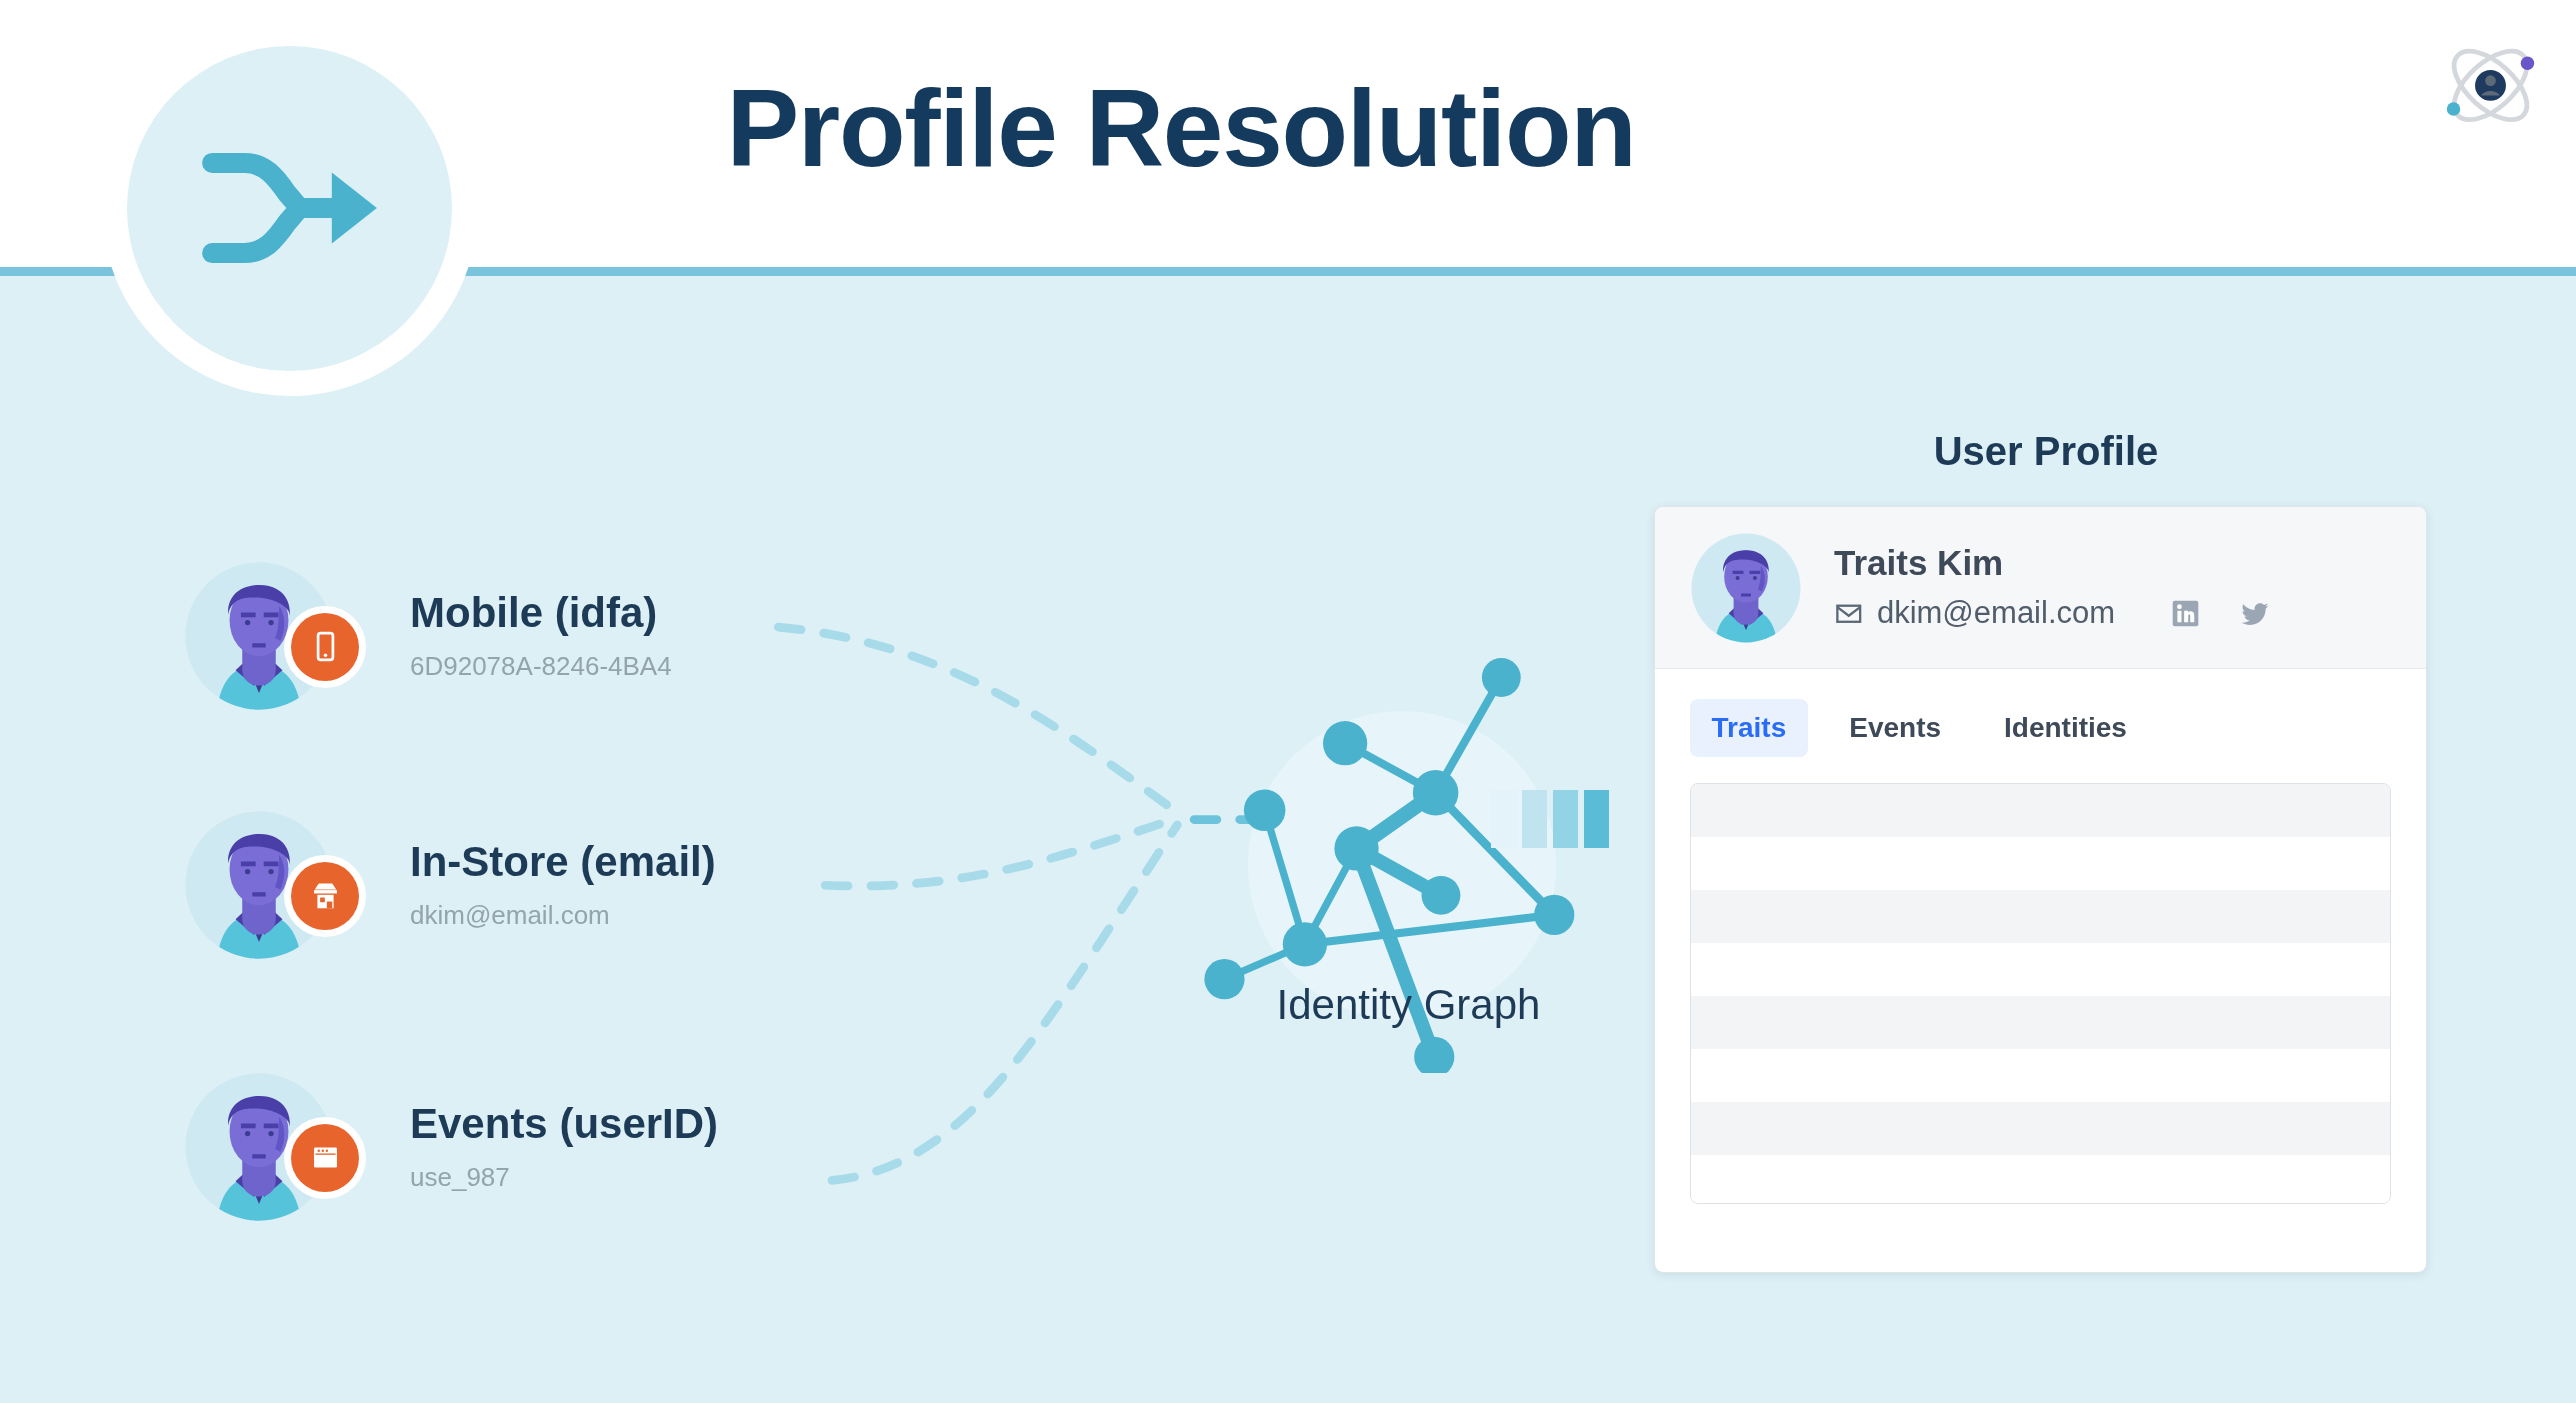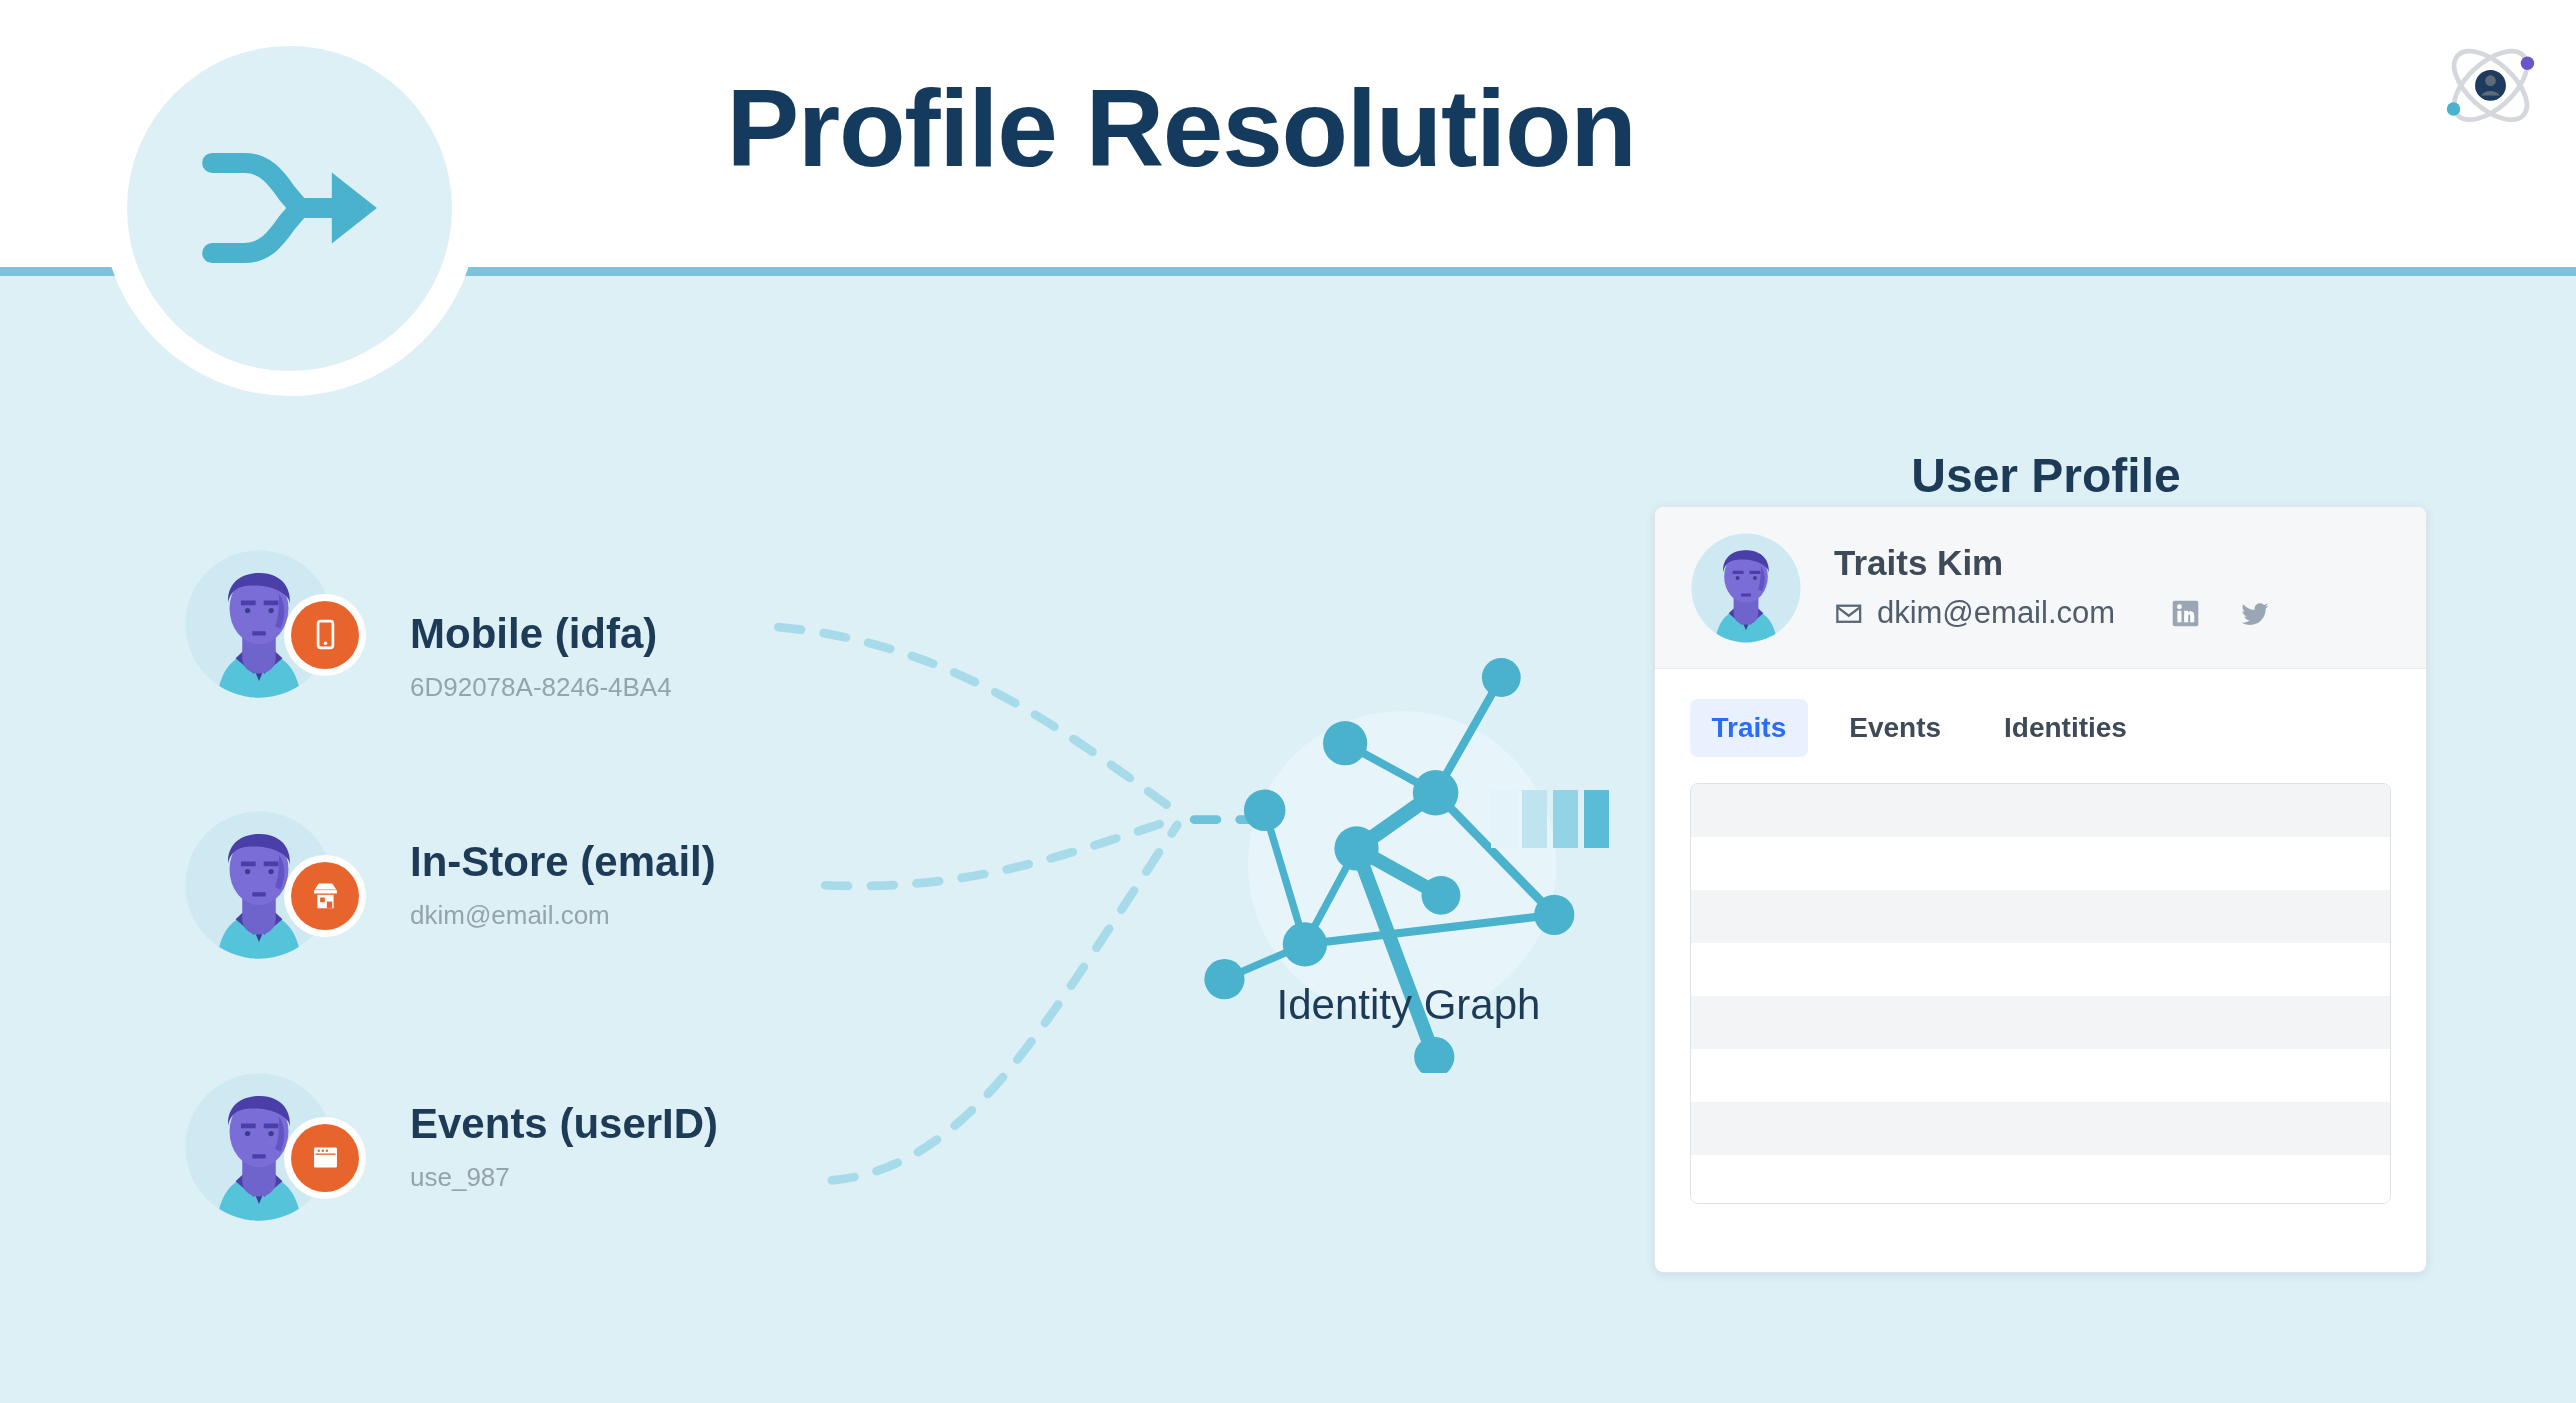--- a/index.html
+++ b/index.html
@@ -51,21 +51,21 @@
     color:#143a5e;
     line-height:1;
     z-index:5;
   }
 
   
   .atom-logo { position:absolute; right:25.5px; top:35px; width:121px; height:101px; z-index:5; }
 
   
   .src-row { position:absolute; display:flex; align-items:center; z-index:4; }
-  .src-row.r1 { left:182px; top:547px;align-items:flex-end; }
+  .src-row.r1 { left:182px; top:559px; }
   .src-row.r2 { left:182px; top:808px; }
   .src-row.r3 { left:182px; top:1070px; }
 
   .avatar-wrap { position:relative; width:154px; height:154px; flex:0 0 154px; }
   .avatar-wrap svg { width:154px; height:154px; display:block; }
 
   .src-badge {
     position:absolute; left:102px; top:47px;
     width:82px; height:82px; border-radius:50%;
     background:#ffffff;
@@ -103,23 +103,22 @@
   }
 
   
   .bars { position:absolute; left:1491px; top:790px; display:flex; gap:5.4px; z-index:3; }
   .bar { width:25.5px; height:58px; }
 
   
   .profile-heading {
     position:absolute; left:1650px; top:429px; width:792px;
     text-align:center;
-    font-size:48px; font-weight:bold; color:#1d3a56;
+    font-size:40px; font-weight:bold; color:#1d3a56;
     z-index:5;
-    margin-top:19px;
   }
 
   .profile-card {
     position:absolute; left:1654px; top:506px;
     width:773px; height:767px;
     background:#ffffff;
     border:0.7px solid #e0e5ea;
     border-radius:9.4px;
     box-shadow:0 2px 9.4px rgba(30,60,90,0.10);
     z-index:5;

